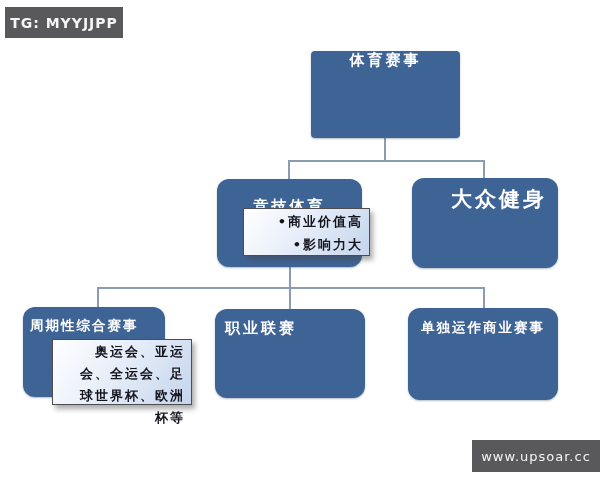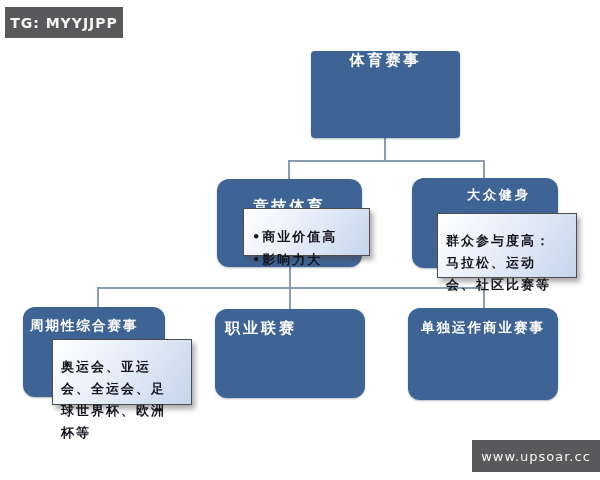--- a/index.html
+++ b/index.html
@@ -26,22 +26,23 @@
   .node-title.left{text-align:left;}
   
   .inner-box{
     background:linear-gradient(125deg,#ffffff 0%,#eaf0fa 40%,#c5d5ec 100%);
     border:1px solid #4d4d4d;
     box-shadow:3px 4px 5px rgba(70,70,70,.45);
     overflow:visible;
   }
   .inner-text{
     white-space:pre-line;font-weight:bold;color:#15151f;
-    font-size:13px;line-height:22px;padding:16px 6px 0 8px;
+    font-size:13px;line-height:22px;padding:1px 6px 0 8px;
     letter-spacing:2px;
+    text-align:right;
   }
   
   .line{background:#8a9cb3;}
 </style>
 </head>
 <body>
 
 <div id="canvas">
 
   <div class="abs overlay-label" style="left:5px;top:7px;width:118px;height:31px;font-size:14px;">TG: MYYJJPP</div>
@@ -62,26 +63,21 @@
 
   <div class="abs node" style="left:217px;top:179px;width:145px;height:88px;">
     <div class="node-title center" style="padding-top:18px;font-size:15px;">竞技体育</div>
   </div>
   <div class="abs inner-box" style="left:243px;top:208px;width:127px;height:48px;">
     <div class="inner-text" style="line-height:23px;">•商业价值高
 •影响力大</div>
   </div>
 
   <div class="abs node" style="left:412px;top:178px;width:146px;height:90px;">
-    <div class="node-title center" style="padding-top:9px;font-size:13px;margin-left:28px;">大众健身</div>
-  </div>
-  <div class="abs inner-box" style="left:437px;top:213px;width:140px;height:65px;">
-    <div class="inner-text">群众参与度高：
-马拉松、运动
-会、社区比赛等</div>
+    <div class="node-title center" style="padding-top:9px;font-size:21px;margin-left:28px;">大众健身</div>
   </div>
 
   <div class="abs node" style="left:23px;top:307px;width:142px;height:90px;">
     <div class="node-title left" style="padding:10px 4px 0 7px;font-size:13.5px;letter-spacing:2px;">周期性综合赛事</div>
   </div>
   <div class="abs inner-box" style="left:52px;top:339px;width:140px;height:66px;">
     <div class="inner-text">奥运会、亚运
 会、全运会、足
 球世界杯、欧洲
 杯等</div>

